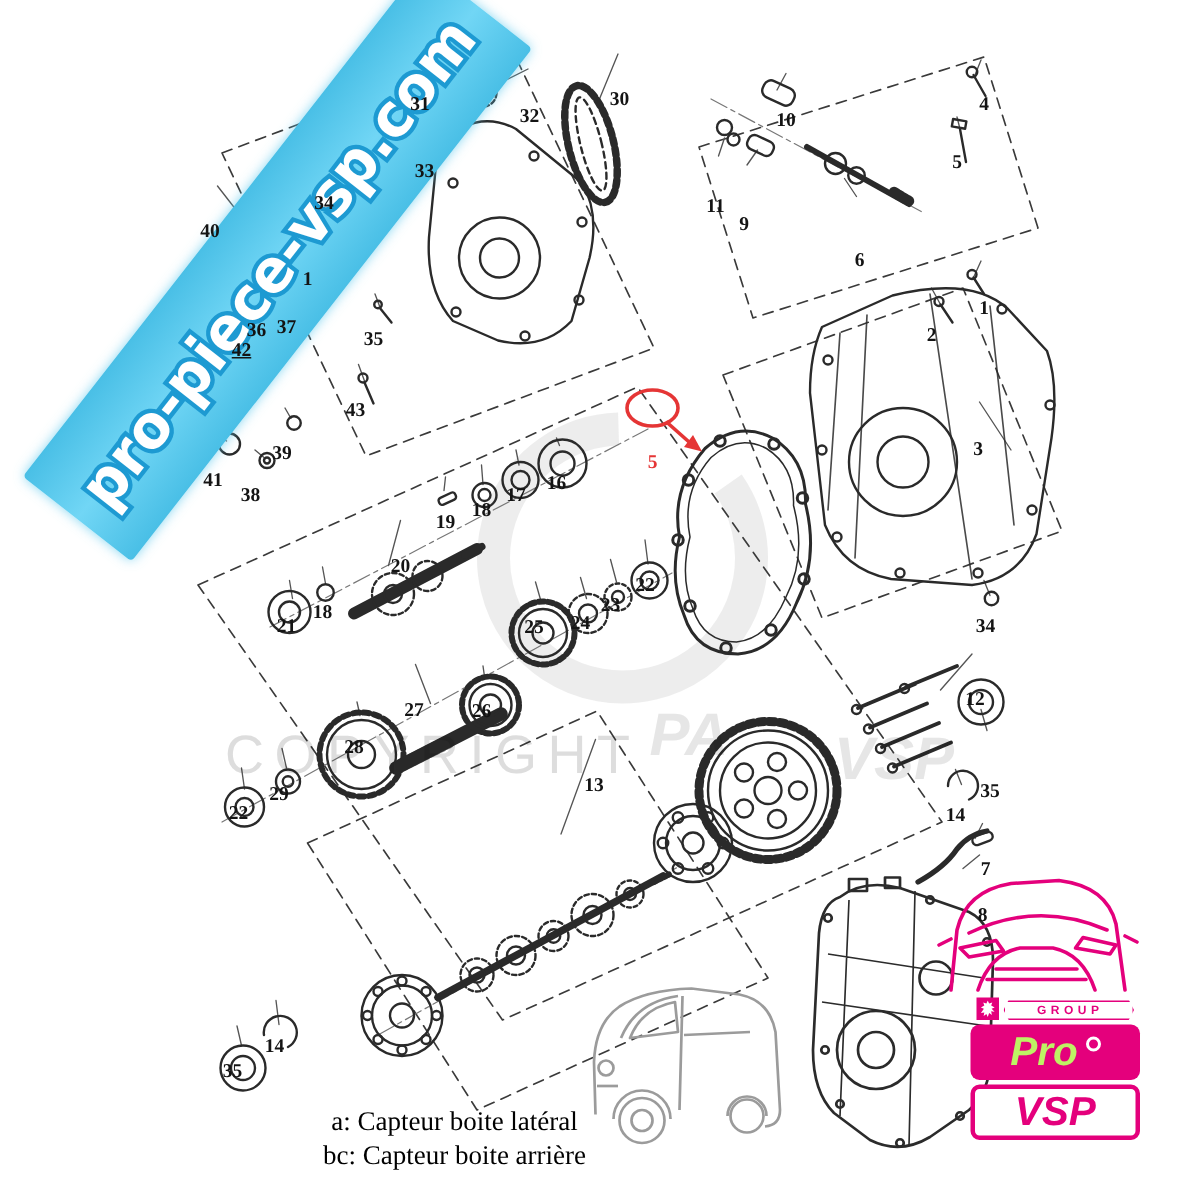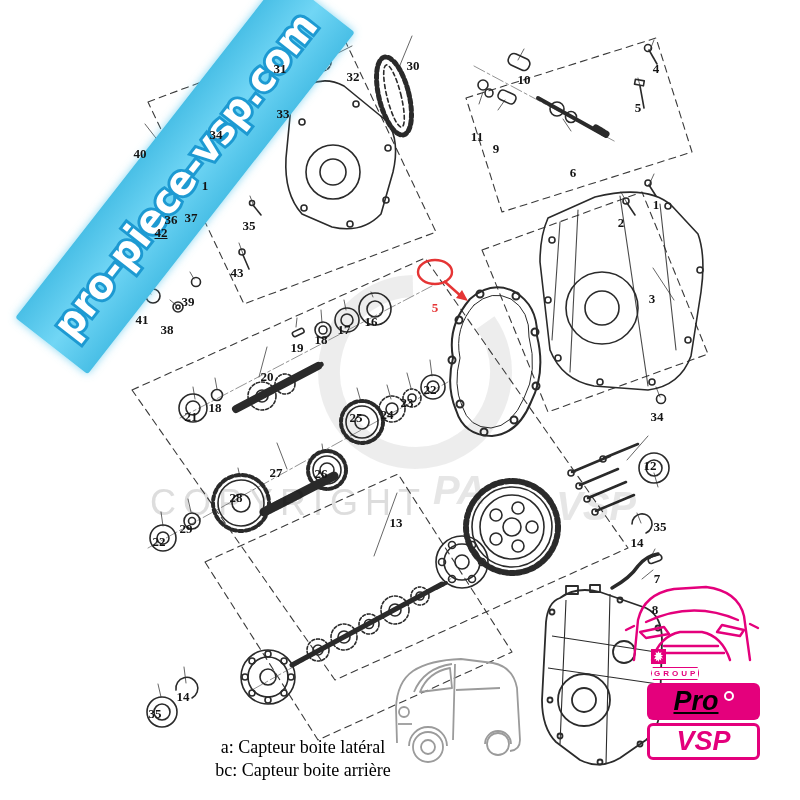--- a/index.html
+++ b/index.html
@@ -25,27 +25,27 @@
   
   #labels-layer{position:absolute;left:0;top:0;width:800px;height:564px;z-index:6;pointer-events:none;margin-top:36px;}
   .part-label{position:absolute;transform:translate(-50%,-50%);
     font:700 13px "Liberation Serif",serif;color:#141414;white-space:nowrap;}
   .part-label.hl{color:#e53535;}
   
   .captions{position:absolute;left:148px;top:736px;width:310px;z-index:5;text-align:center;
     font-family:"Liberation Serif",serif;font-size:18px;color:#000;line-height:23px;}
   
   .logo{position:absolute;right:40px;bottom:40px;z-index:7;width:113px;}
-  .ribbon-row{display:flex;align-items:flex-start;gap:3px;margin:0 4px 3px 4px;flex-direction:column;}
+  .ribbon-row{display:flex;align-items:flex-end;gap:3px;margin:0 4px 3px 4px;}
   .gear-sq{width:15px;height:15px;background:#e4007c;display:flex;align-items:center;justify-content:center;flex:0 0 auto;}
   .ribbon{flex:1;border:1.5px solid #e4007c;color:#e4007c;font-size:8px;letter-spacing:3px;
     text-align:center;padding:1.5px 0 1px 2px;font-weight:700;background:#fff;
     clip-path:polygon(4% 0,96% 0,100% 50%,96% 100%,4% 100%,0 50%);}
   .pro-box{height:37px;background:#e4007c;border-radius:6px;display:flex;align-items:center;
-    justify-content:center;color:#000000;font:italic 800 27px "Liberation Sans",sans-serif;text-decoration:underline;}
+    justify-content:center;color:#bef264;font:italic 800 27px "Liberation Sans",sans-serif;}
   .pro-dot{width:6px;height:6px;border:2px solid #fff;border-radius:50%;margin-left:5px;margin-bottom:12px;}
   .vsp-box{height:31px;background:#fff;border:3px solid #e4007c;border-radius:6px;display:flex;
     align-items:center;justify-content:center;color:#e4007c;
     font:italic 800 27px "Liberation Sans",sans-serif;margin-top:3px;}
 </style>
 </head>
 <body>
 
 <div class="stage">
 

